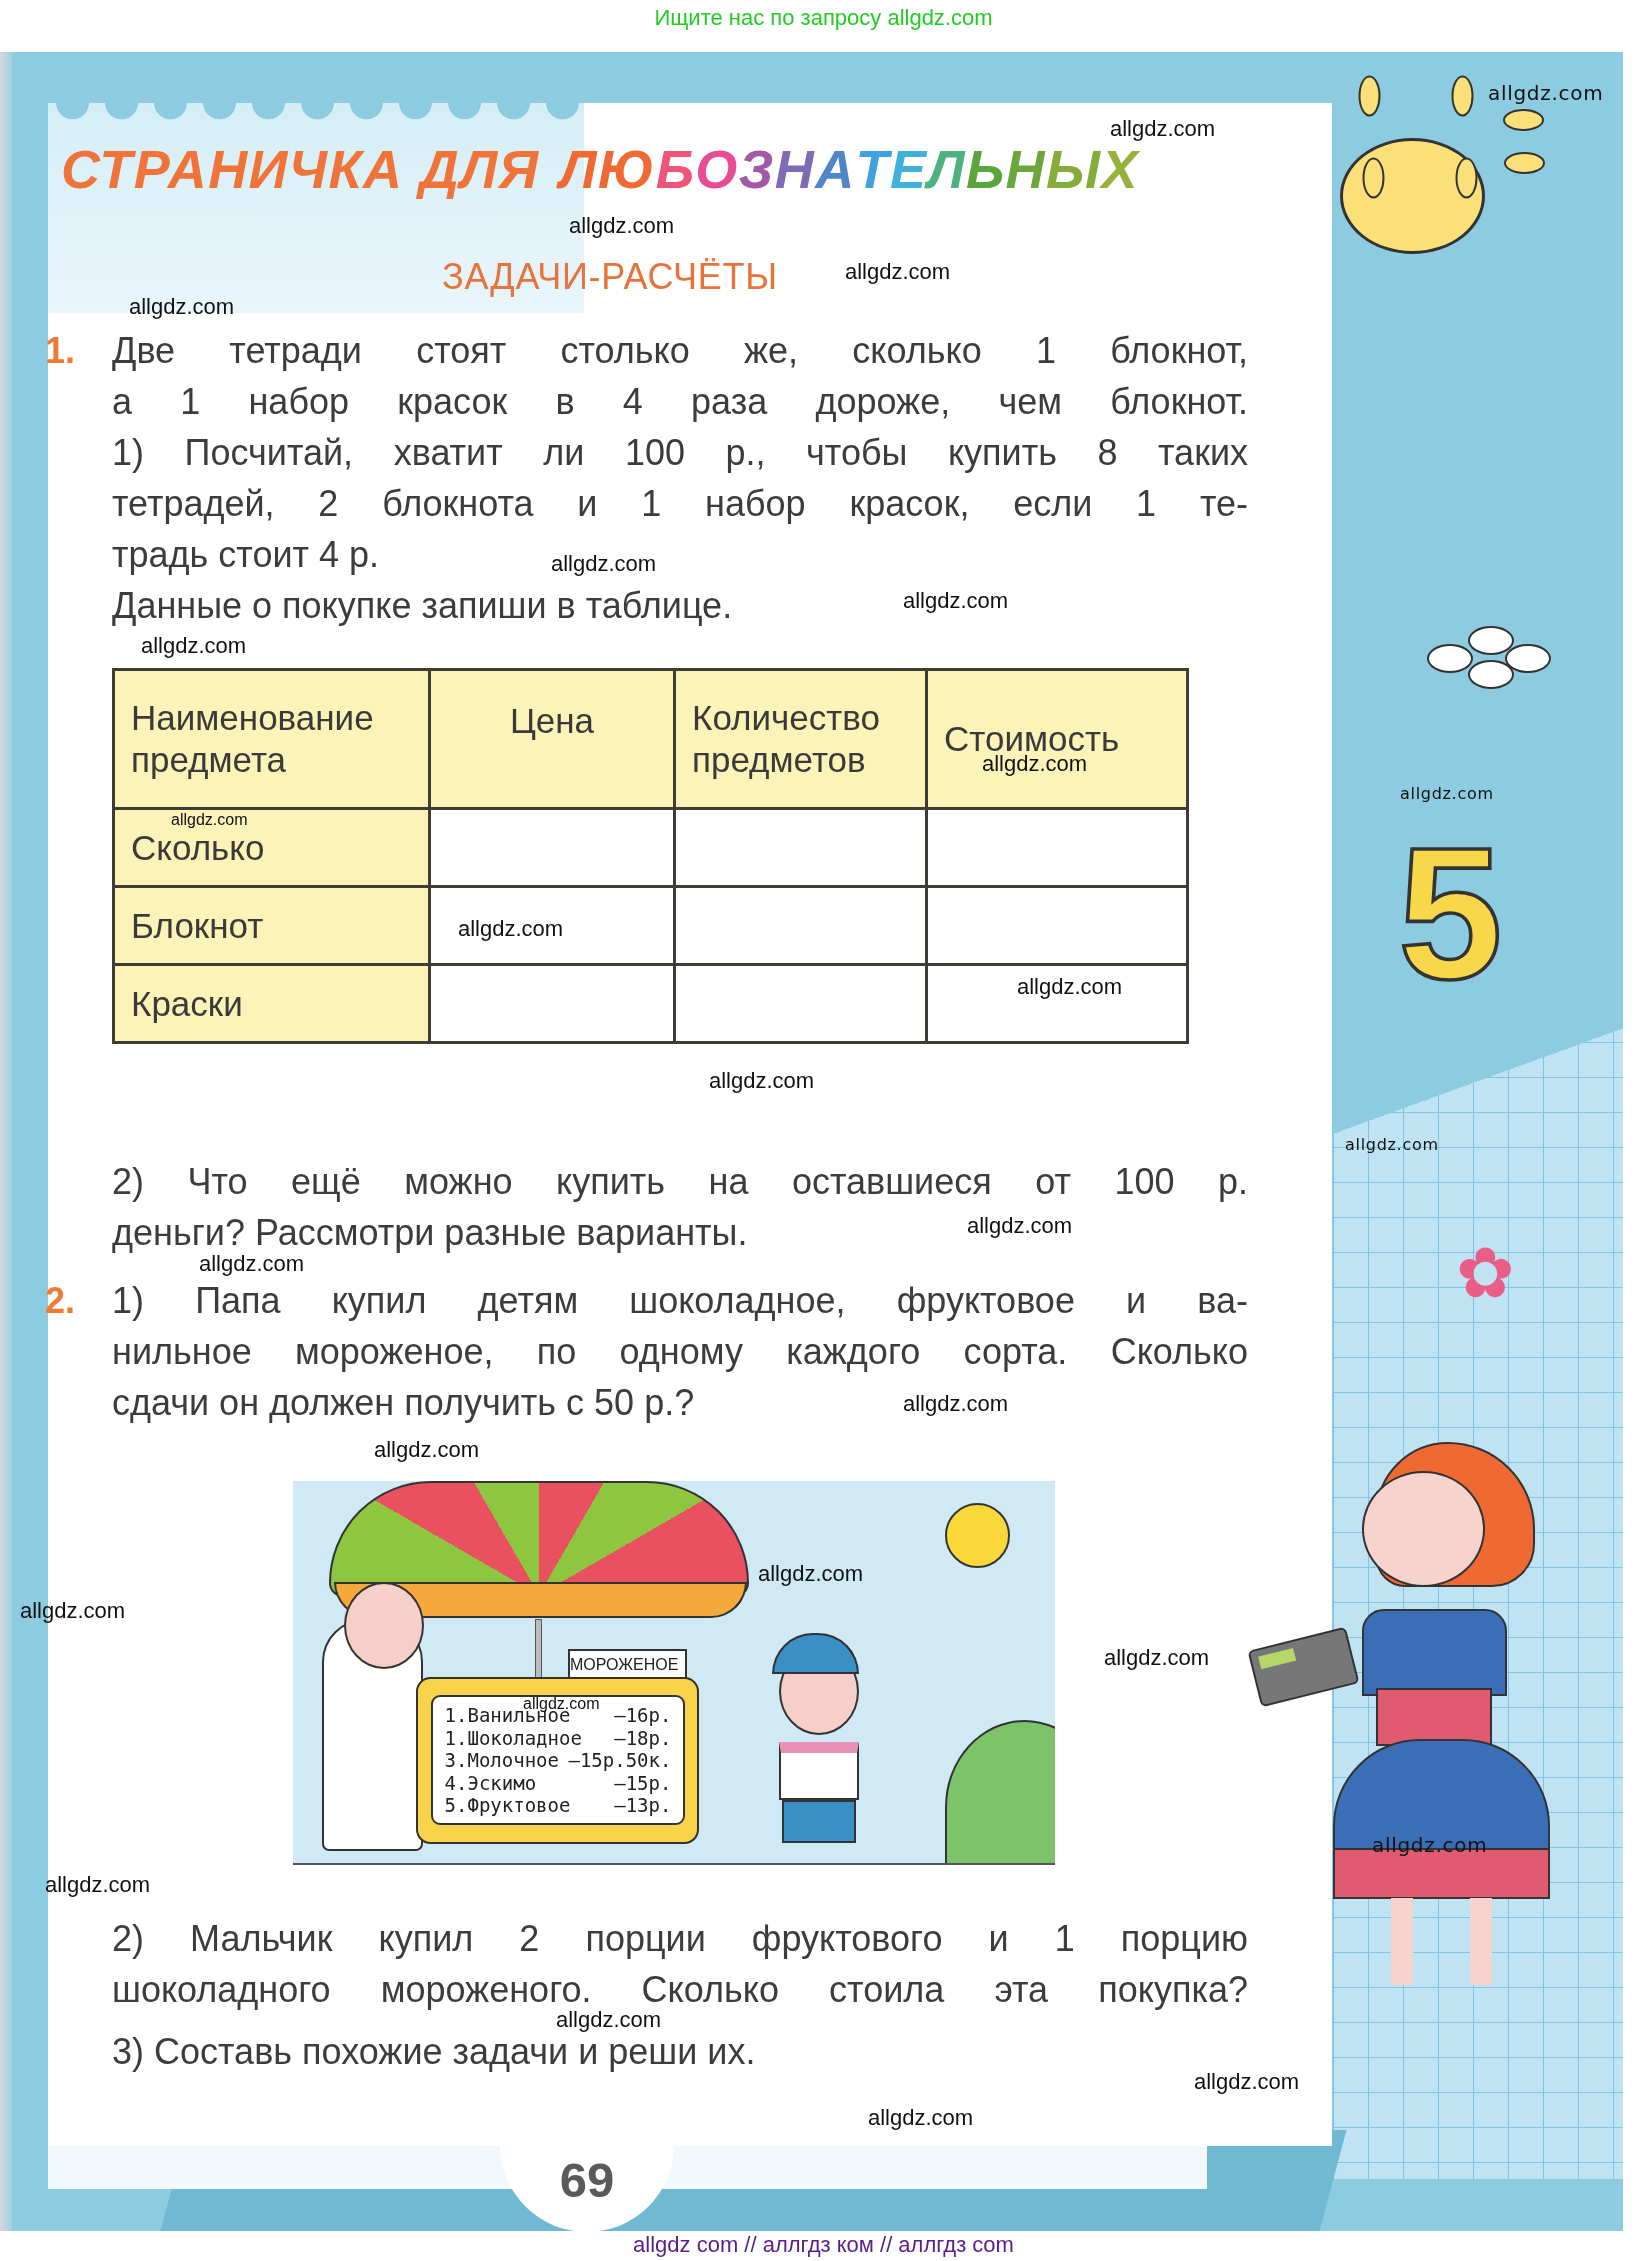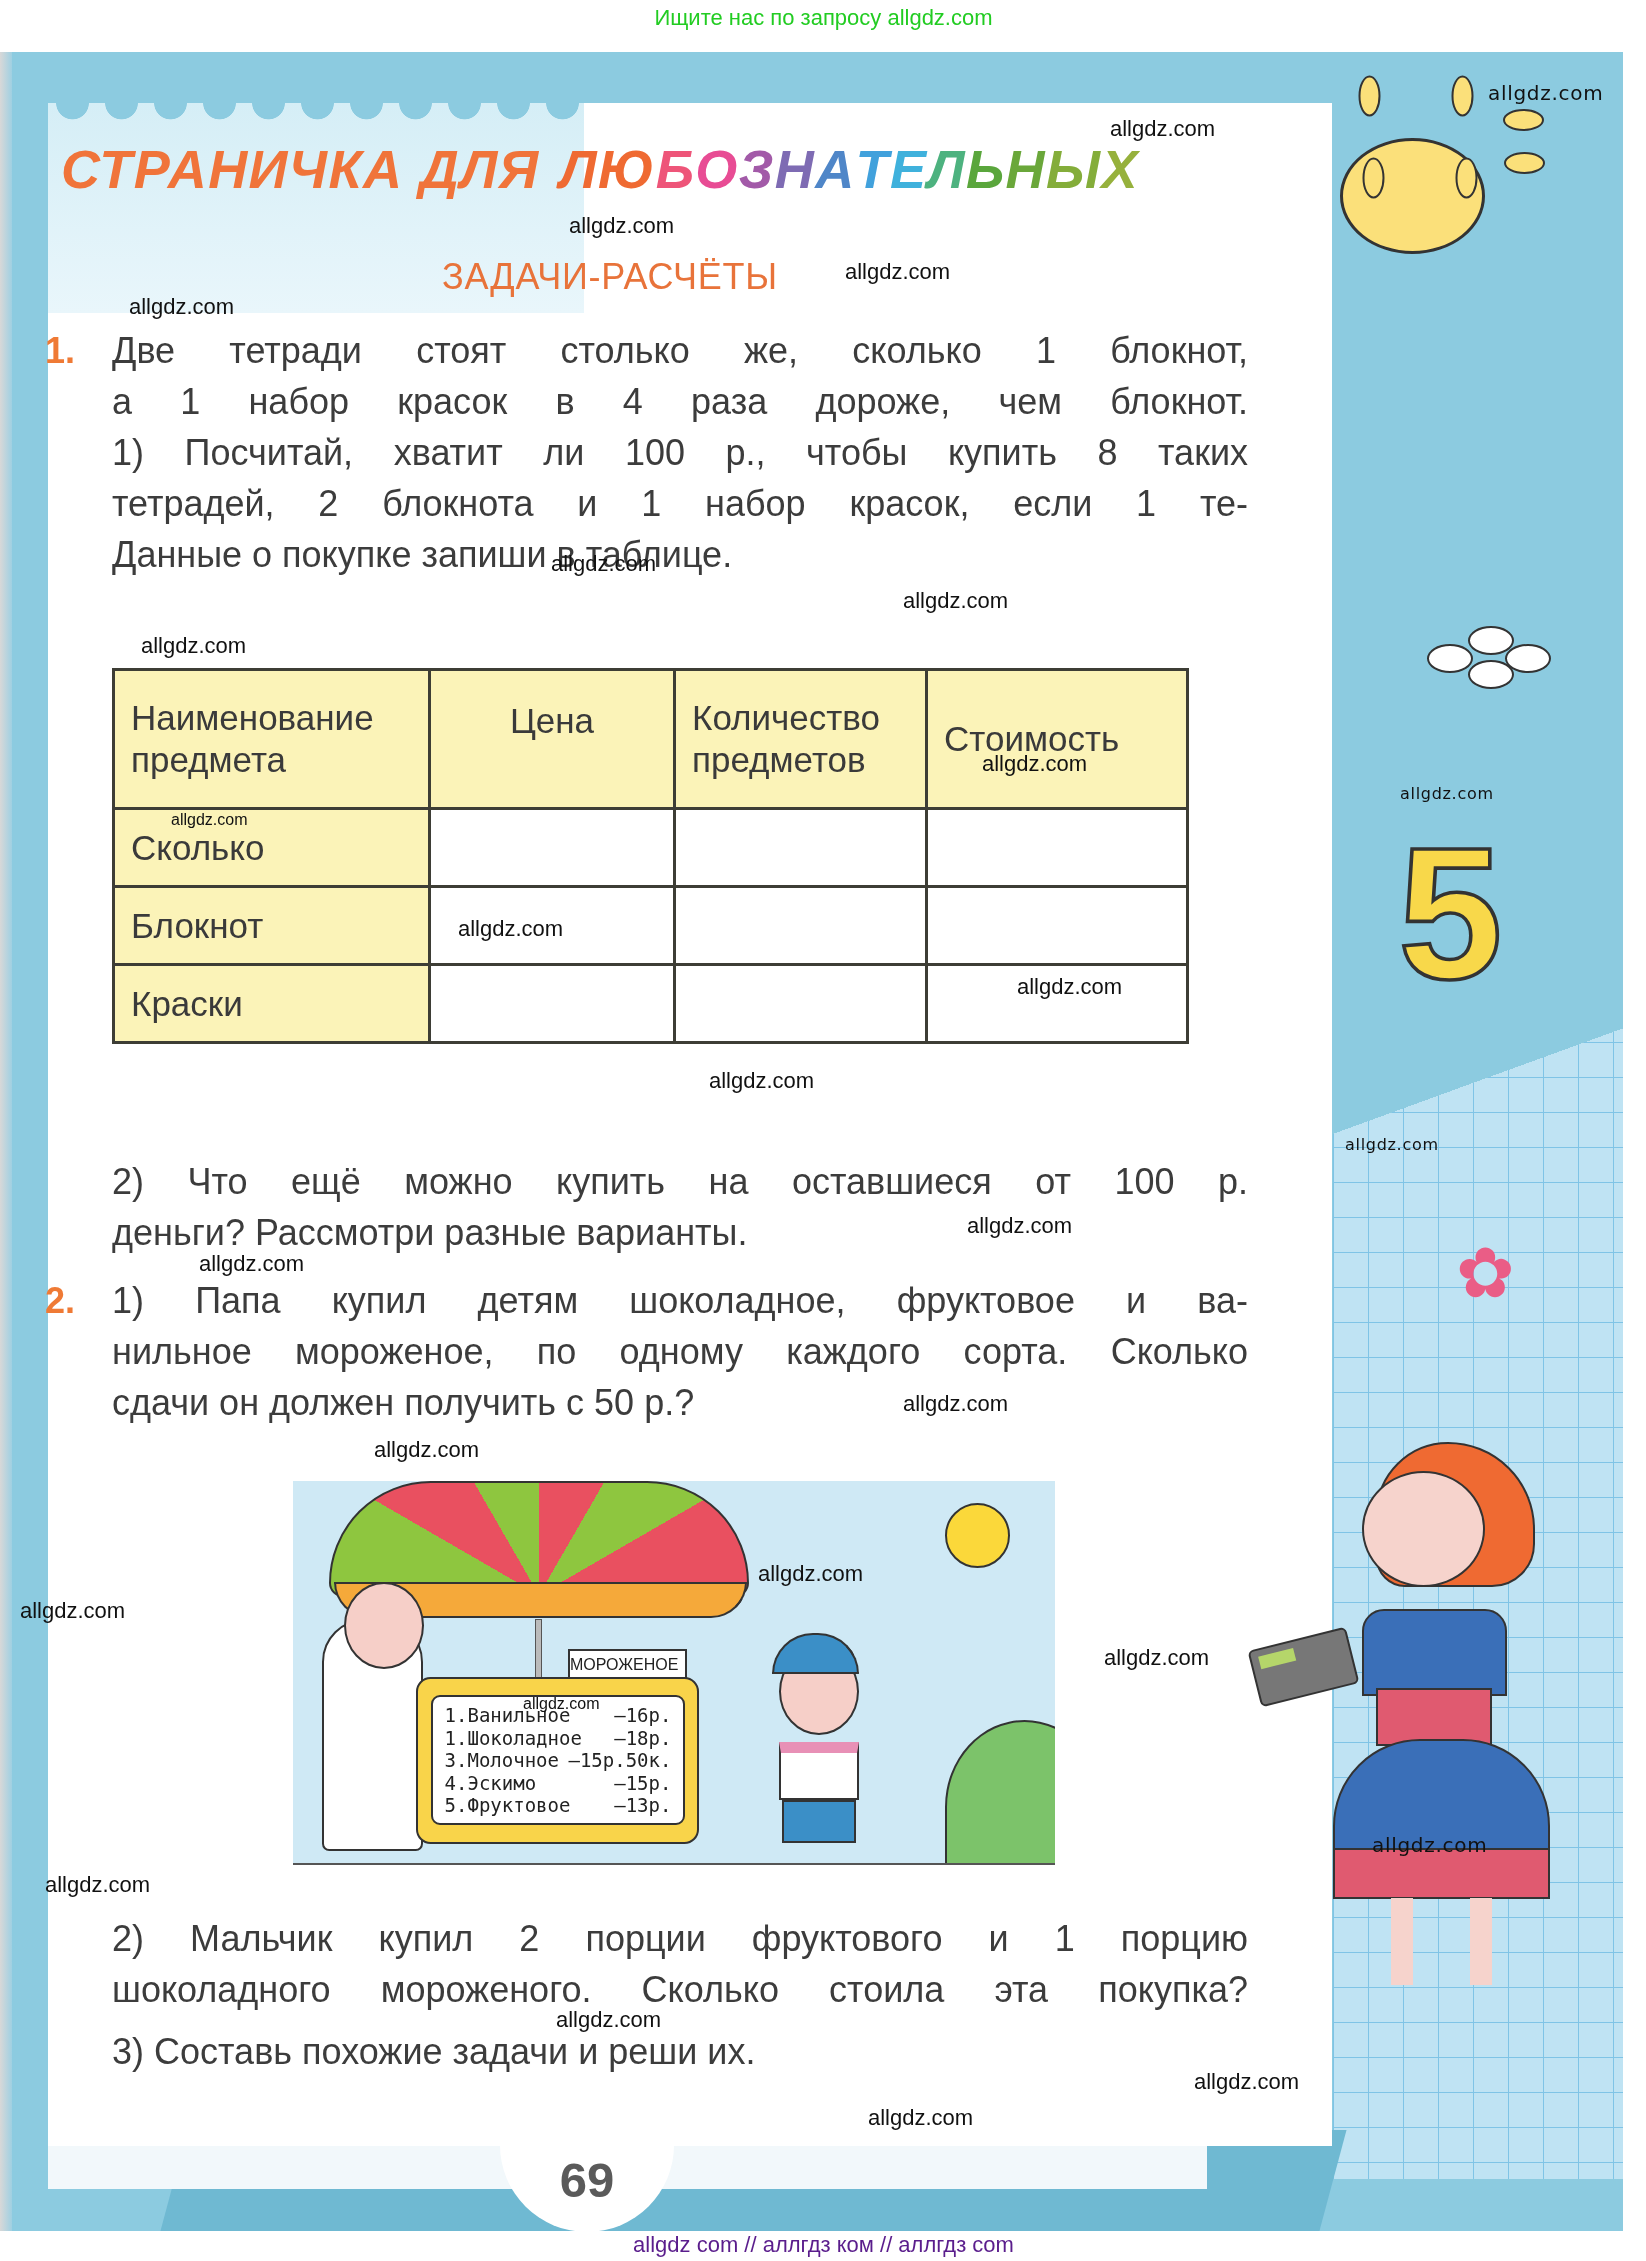--- a/index.html
+++ b/index.html
@@ -113,20 +113,21 @@
 
 <div class="section-title">ЗАДАЧИ-РАСЧЁТЫ</div>
 
 <div class="task" style="top:325px;">
   <span class="task-num">1.</span>
   <div class="task-body">
     <span class="task-line">Две тетради стоят столько же, сколько 1 блокнот,</span>
     <span class="task-line">а 1 набор красок в 4 раза дороже, чем блокнот.</span>
     <span class="task-line">1) Посчитай, хватит ли 100 р., чтобы купить 8 таких</span>
     <span class="task-line">тетрадей, 2 блокнота и 1 набор красок, если 1 те-</span>
+    <span class="task-line last">традь стоит 4 р.</span>
     <span class="task-line last">Данные о покупке запиши в таблице.</span>
   </div>
 </div>
 
 <table class="data-table">
   <tbody>
       <tr>
     <th>Наименование предмета</th>
     <th class="center col-price">Цена</th>
     <th class="col-qty">Количество предметов</th>

